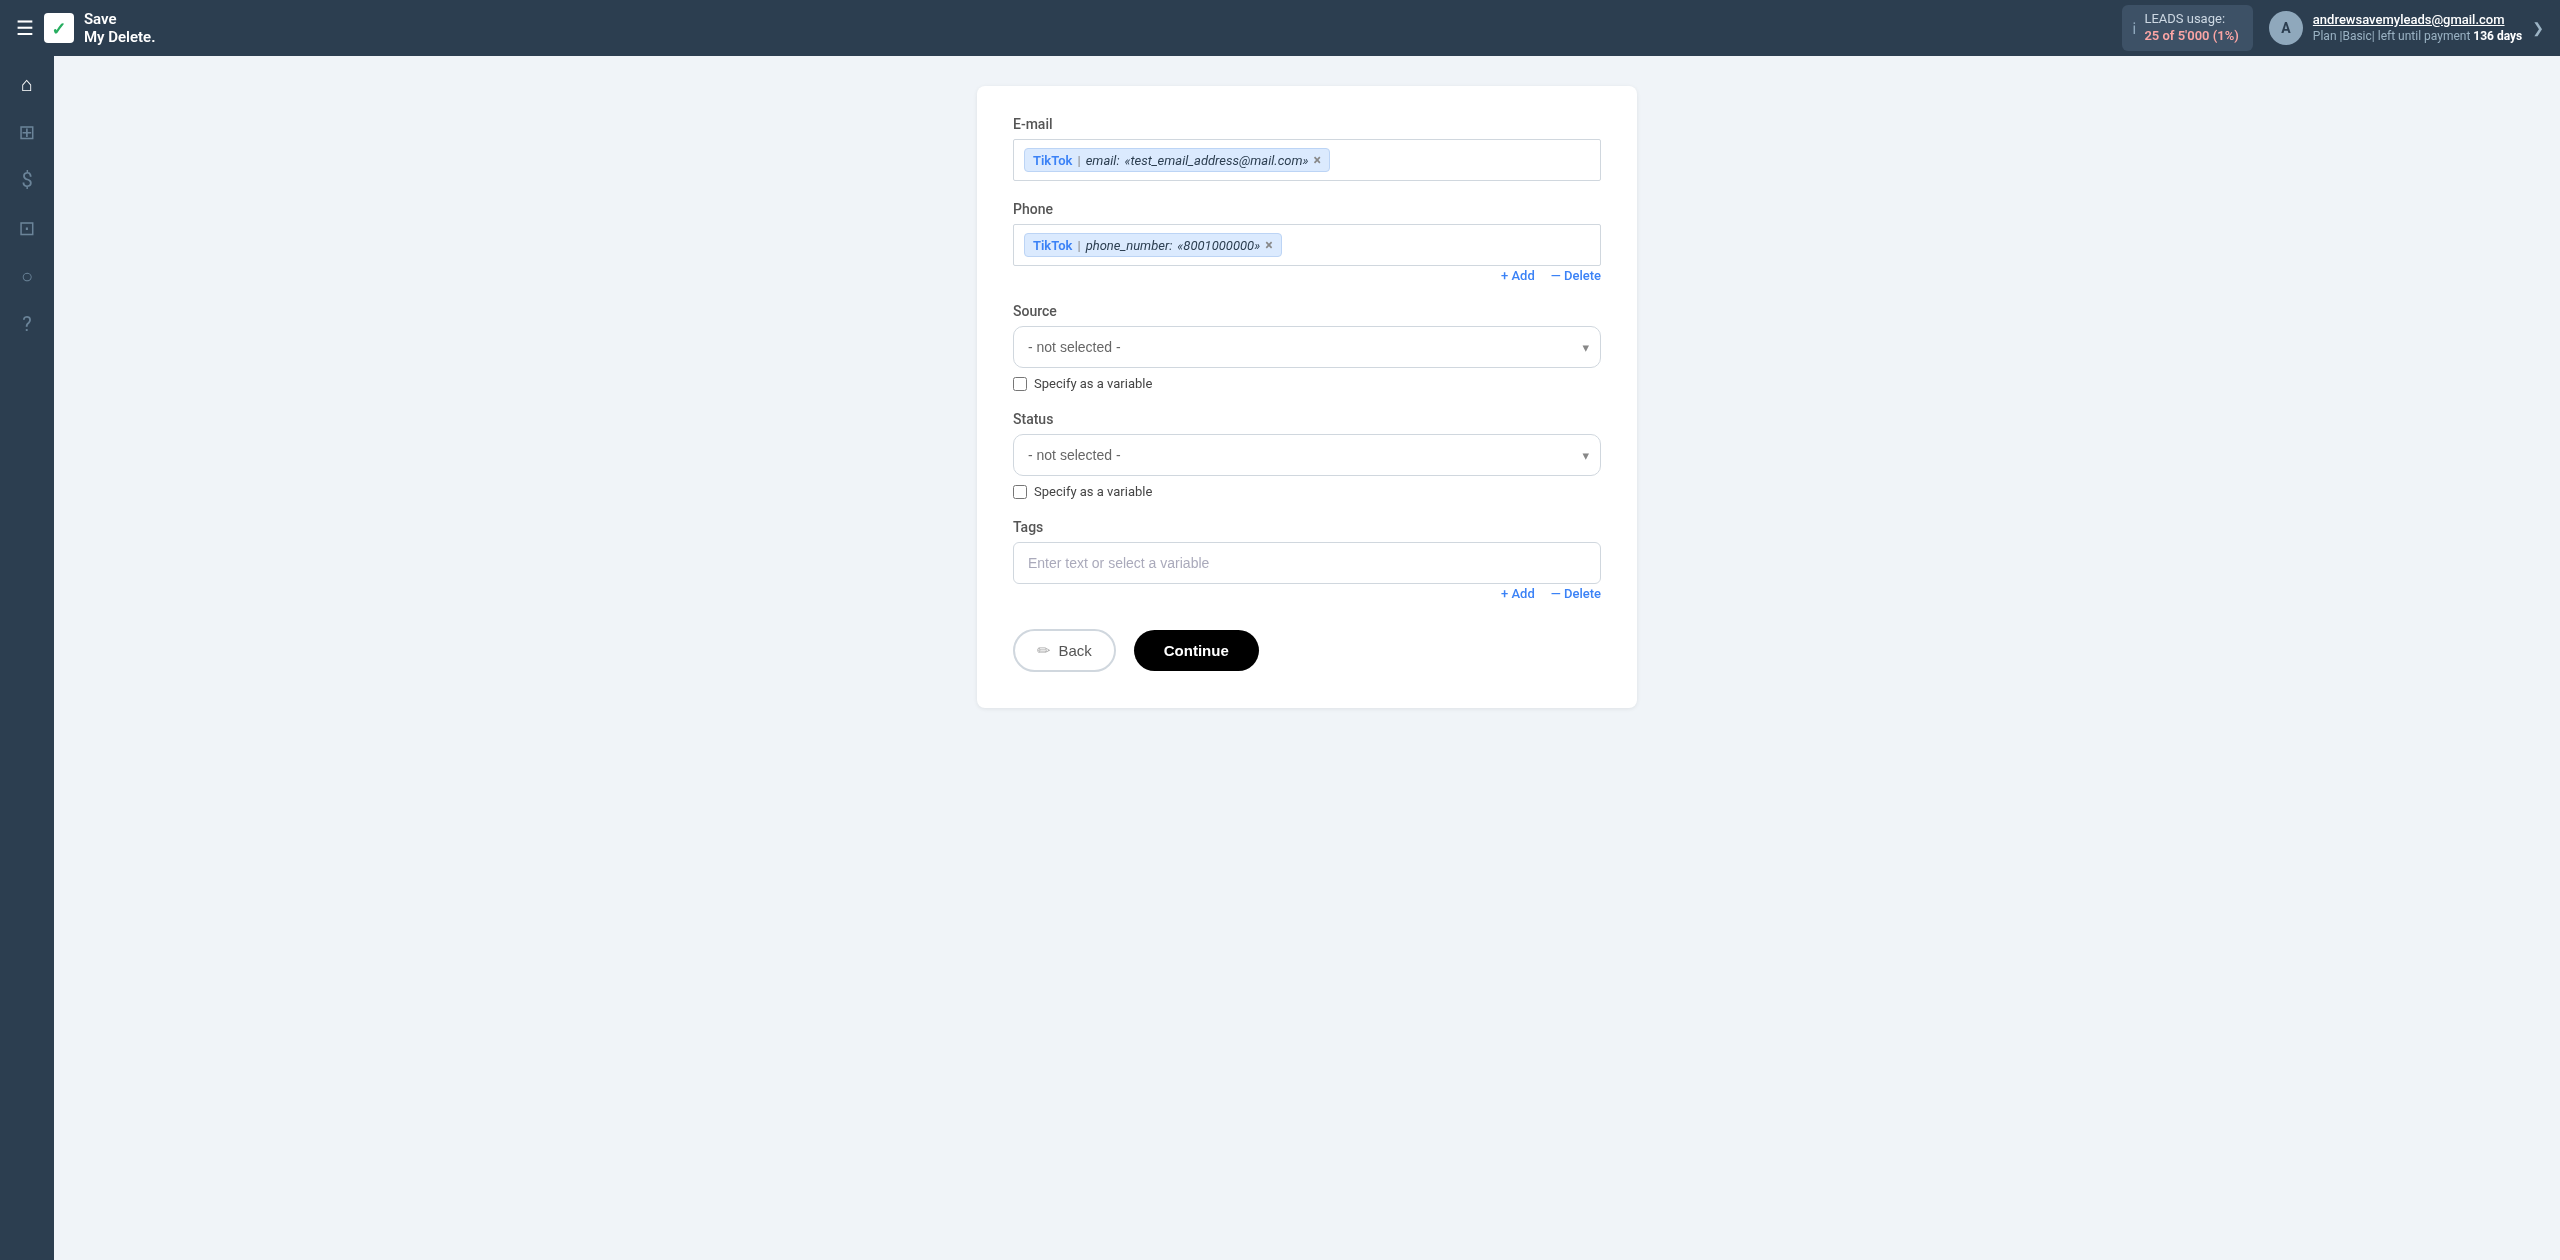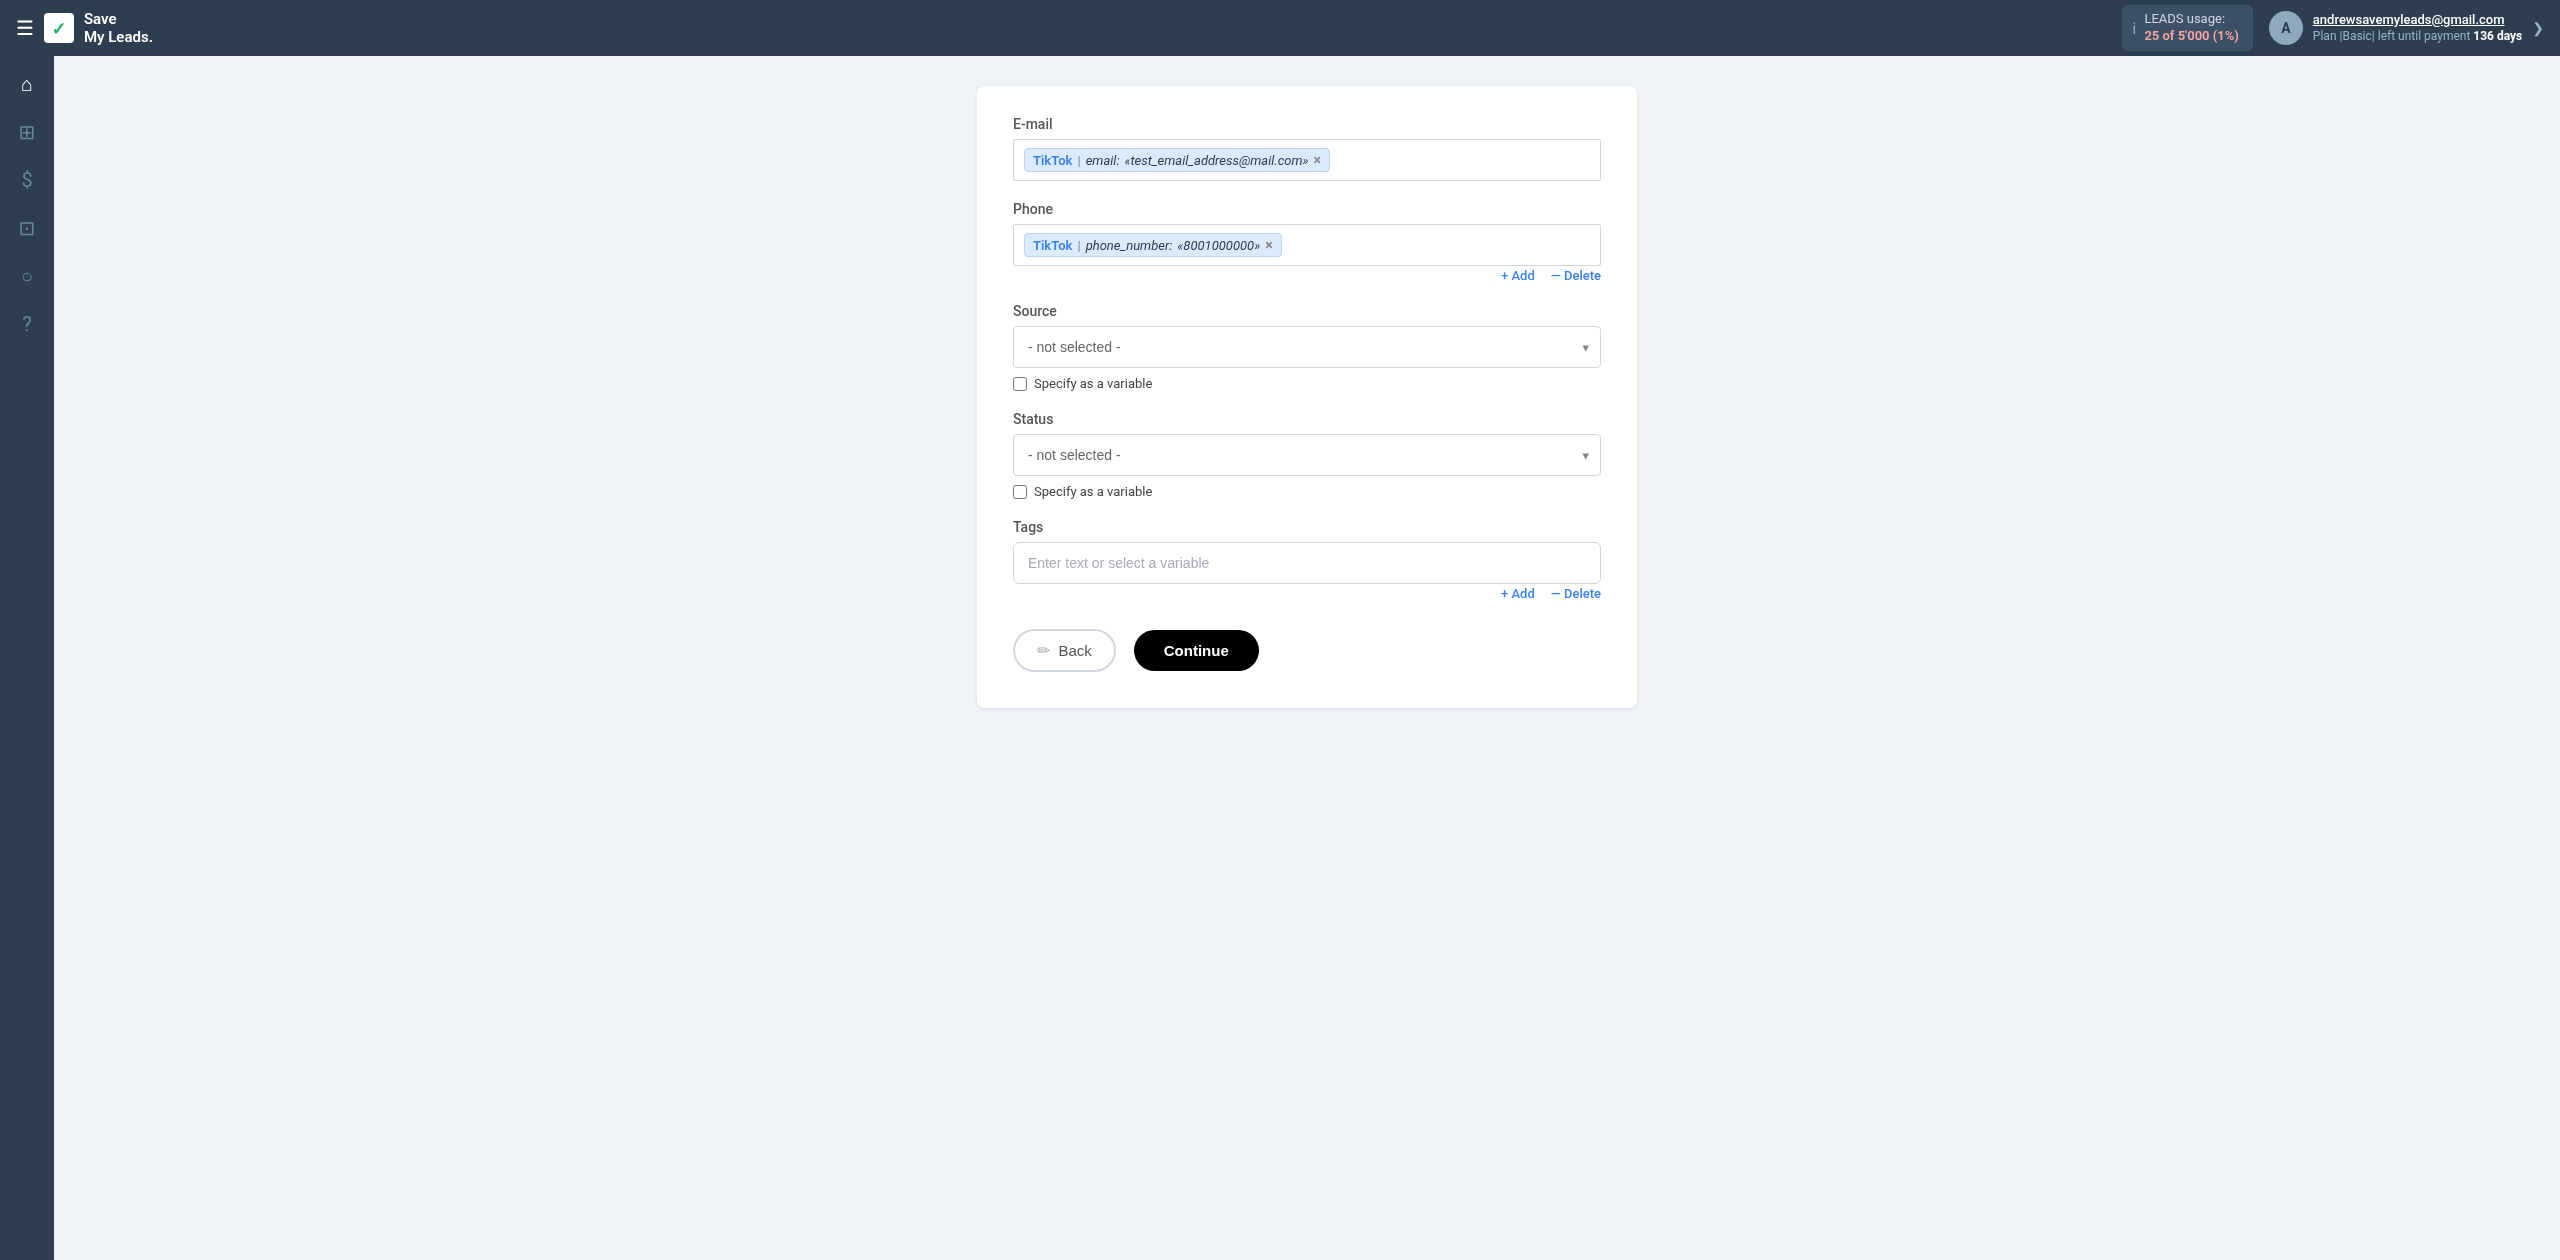--- a/index.html
+++ b/index.html
@@ -209,21 +209,21 @@
     .add-link { color: #3b82f6; }
     .delete-link { color: #3b82f6; }
 
     
     .select-wrapper {
       position: relative;
     }
     .select-dropdown {
       width: 100%;
       border: 1px solid #d0d7de;
-      border-radius: 4px;
+      border-radius: 10px;
       padding: 10px 36px 10px 14px;
       font-size: 14px;
       color: #666;
       appearance: none;
       background: #fff;
       cursor: pointer;
       height: 42px;
     }
     .select-arrow {
       position: absolute;
@@ -305,21 +305,21 @@
 <body>
 
 <nav class="topnav">
   <div class="topnav-left">
     <span class="hamburger-icon">☰</span>
     <div class="logo-box">
       <span class="logo-check">✓</span>
     </div>
     <div class="brand-name">
       <span>Save</span>
-      <span>My Leads.</span>
+      <span>My Delete.</span>
     </div>
   </div>
   <div class="topnav-center"></div>
   <div class="topnav-right">
     <div class="leads-usage-box">
       <span class="info-icon">ℹ</span>
       <div class="leads-usage-text">
         <span>LEADS usage:</span><br>
         <span class="leads-usage-count">25 of 5'000 (1%)</span>
       </div>

